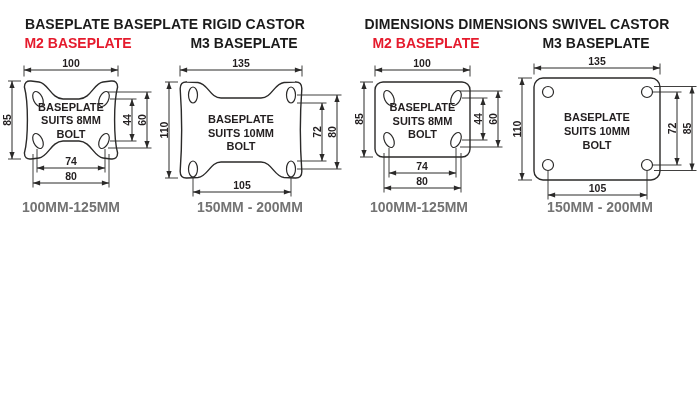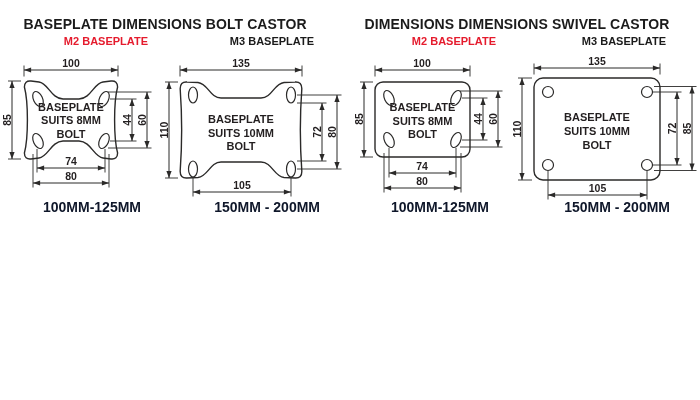--- a/index.html
+++ b/index.html
@@ -1,24 +1,24 @@
 <!DOCTYPE html>
 <html><head>
 <meta charset="utf-8">
 <style>
   html,body{margin:0;padding:0;background:#ffffff;}
   .canvas{position:relative;width:700px;height:400px;background:#fff;overflow:hidden;
           font-family:"Liberation Sans",sans-serif;}
   .sec-title{position:absolute;top:16px;font-size:14px;font-weight:bold;color:#1b1b1b;
              text-align:center;letter-spacing:.1px;white-space:nowrap;}
-  .plate-label{position:absolute;top:35px;font-size:11px;font-weight:bold;color:#1b1b1b;
-             text-align:right;white-space:nowrap;}
+  .plate-label{position:absolute;top:35px;font-size:14px;font-weight:bold;color:#1b1b1b;
+             text-align:center;white-space:nowrap;}
   .plate-label.red{color:#e51b2d;}
-  .range-label{position:absolute;top:199px;font-size:14px;font-weight:bold;color:#0f172a;
-             text-align:right;white-space:nowrap;}
+  .range-label{position:absolute;top:199px;font-size:14px;font-weight:bold;color:#737373;
+             text-align:center;white-space:nowrap;}
   svg.diagram{position:absolute;overflow:visible;}
   .plate{fill:#ffffff;stroke:#2b2a29;stroke-width:1.4;stroke-linejoin:round;}
   .hole{fill:#ffffff;stroke:#2b2a29;stroke-width:1.2;}
   .dim{stroke:#2b2a29;stroke-width:1;fill:none;}
   .ext{stroke:#2b2a29;stroke-width:0.9;fill:none;}
   text.dimnum{font-family:"Liberation Sans",sans-serif;font-size:10.5px;font-weight:600;
               fill:#231f20;text-anchor:middle;}
   text.platetext{font-family:"Liberation Sans",sans-serif;font-size:11px;font-weight:600;
               fill:#231f20;text-anchor:middle;}
 </style>
@@ -28,21 +28,21 @@
 <div class="canvas">
 
   <svg width="0" height="0" style="position:absolute">
     <defs>
       <marker id="arr" viewBox="0 0 8 6" markerWidth="8" markerHeight="6" refX="7.6" refY="3" orient="auto-start-reverse" markerUnits="userSpaceOnUse">
         <path d="M0.5,0.4 L7.7,3 L0.5,5.6 Z" fill="#2b2a29"></path>
       </marker>
     </defs>
   </svg>
 
-  <div class="sec-title" style="left:10px;width:310px;">BASEPLATE DIMENSIONS BOLT CASTOR</div>
+  <div class="sec-title" style="left:10px;width:310px;">BASEPLATE BASEPLATE RIGID CASTOR</div>
   <div class="sec-title" style="left:362px;width:310px;">DIMENSIONS DIMENSIONS SWIVEL CASTOR</div>
 
   <div class="plate-label red" style="left:8px;width:140px;">M2 BASEPLATE</div>
   <div class="plate-label" style="left:174px;width:140px;">M3 BASEPLATE</div>
   <div class="plate-label red" style="left:356px;width:140px;">M2 BASEPLATE</div>
   <div class="plate-label" style="left:526px;width:140px;">M3 BASEPLATE</div>
 
   <svg class="diagram" style="left:0;top:55px;" width="165" height="145" viewBox="0 0 165 145">
     <path class="plate" d="M 31,26 L 39,27 C 48,28 51,43.5 63,44 L 79,44 C 91,43.5 94,28 103,27 L 111,26
          Q 117.5,25.3 117.6,32 C 114.6,43 114.6,54 114.6,65 C 114.6,76 114.6,87 117.6,98

